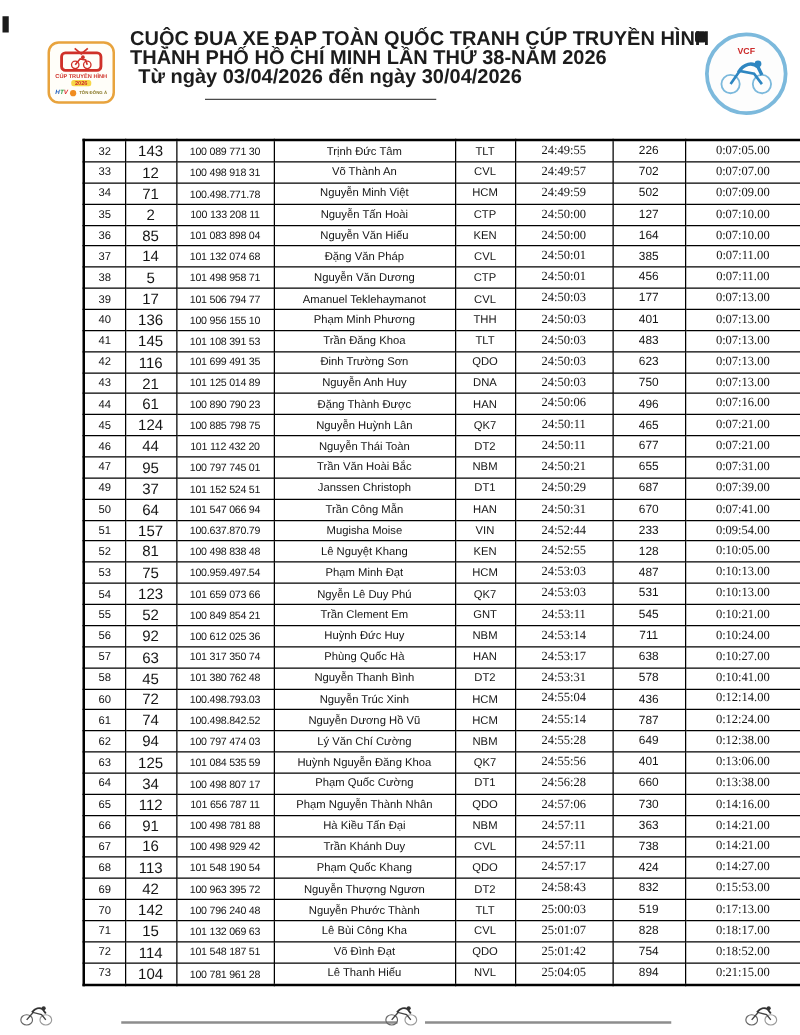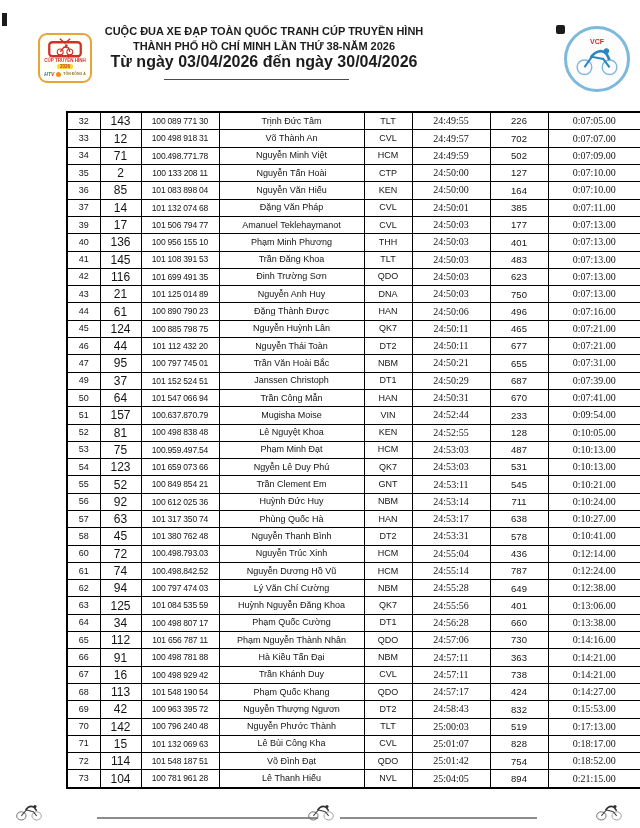--- a/index.html
+++ b/index.html
@@ -6,21 +6,21 @@
   body{
     width:640px;height:828px;position:relative;background:#ffffff;
     font-family:"Liberation Sans","DejaVu Sans",sans-serif;color:#111;
     overflow:hidden;
   }
   
   .title-block{
     position:absolute;left:104px;top:24px;width:320px;text-align:center;
     font-weight:bold;color:#1c1c1c;
   }
-  .title-line1,.title-line2{font-size:11px;line-height:15px;white-space:nowrap;}
+  .title-line1,.title-line2{font-size:16px;line-height:15px;white-space:nowrap;}
   .title-line3{font-size:16px;line-height:15px;white-space:nowrap;}
   .header-rule{position:absolute;left:164px;top:79px;width:185px;border-top:1.5px solid #4a4a4a;}
 
   .scan-art-1{position:absolute;left:2px;top:13px;width:5px;height:13px;background:#1b1b1b;}
   .scan-art-2{position:absolute;left:556px;top:25px;width:9px;height:9px;background:#1b1b1b;border-radius:2px;}
 
   
   .logo-left{
     position:absolute;left:38px;top:33px;width:54px;height:50px;
     border:2.5px solid #e8a33d;border-radius:9px;background:#fffef9;
@@ -182,20 +182,30 @@
           <td class="c-rank">37</td>
           <td class="c-bib">14</td>
           <td class="c-id">101 132 074 68</td>
           <td class="c-name">Đặng Văn Pháp</td>
           <td class="c-team">CVL</td>
           <td class="c-time">24:50:01</td>
           <td class="c-pts">385</td>
           <td class="c-gap">0:07:11.00</td>
         </tr>
         <tr>
+          <td class="c-rank">38</td>
+          <td class="c-bib">5</td>
+          <td class="c-id">101 498 958 71</td>
+          <td class="c-name">Nguyễn Văn Dương</td>
+          <td class="c-team">CTP</td>
+          <td class="c-time">24:50:01</td>
+          <td class="c-pts">456</td>
+          <td class="c-gap">0:07:11.00</td>
+        </tr>
+        <tr>
           <td class="c-rank">39</td>
           <td class="c-bib">17</td>
           <td class="c-id">101 506 794 77</td>
           <td class="c-name">Amanuel Teklehaymanot</td>
           <td class="c-team">CVL</td>
           <td class="c-time">24:50:03</td>
           <td class="c-pts">177</td>
           <td class="c-gap">0:07:13.00</td>
         </tr>
         <tr>
@@ -305,21 +315,21 @@
           <td class="c-name">Mugisha Moise</td>
           <td class="c-team">VIN</td>
           <td class="c-time">24:52:44</td>
           <td class="c-pts">233</td>
           <td class="c-gap">0:09:54.00</td>
         </tr>
         <tr>
           <td class="c-rank">52</td>
           <td class="c-bib">81</td>
           <td class="c-id">100 498 838 48</td>
-          <td class="c-name">Lê Nguyệt Khoa</td>
+          <td class="c-name">Lê Nguyệt Khang</td>
           <td class="c-team">KEN</td>
           <td class="c-time">24:52:55</td>
           <td class="c-pts">128</td>
           <td class="c-gap">0:10:05.00</td>
         </tr>
         <tr>
           <td class="c-rank">53</td>
           <td class="c-bib">75</td>
           <td class="c-id">100.959.497.54</td>
           <td class="c-name">Phạm Minh Đạt</td>

